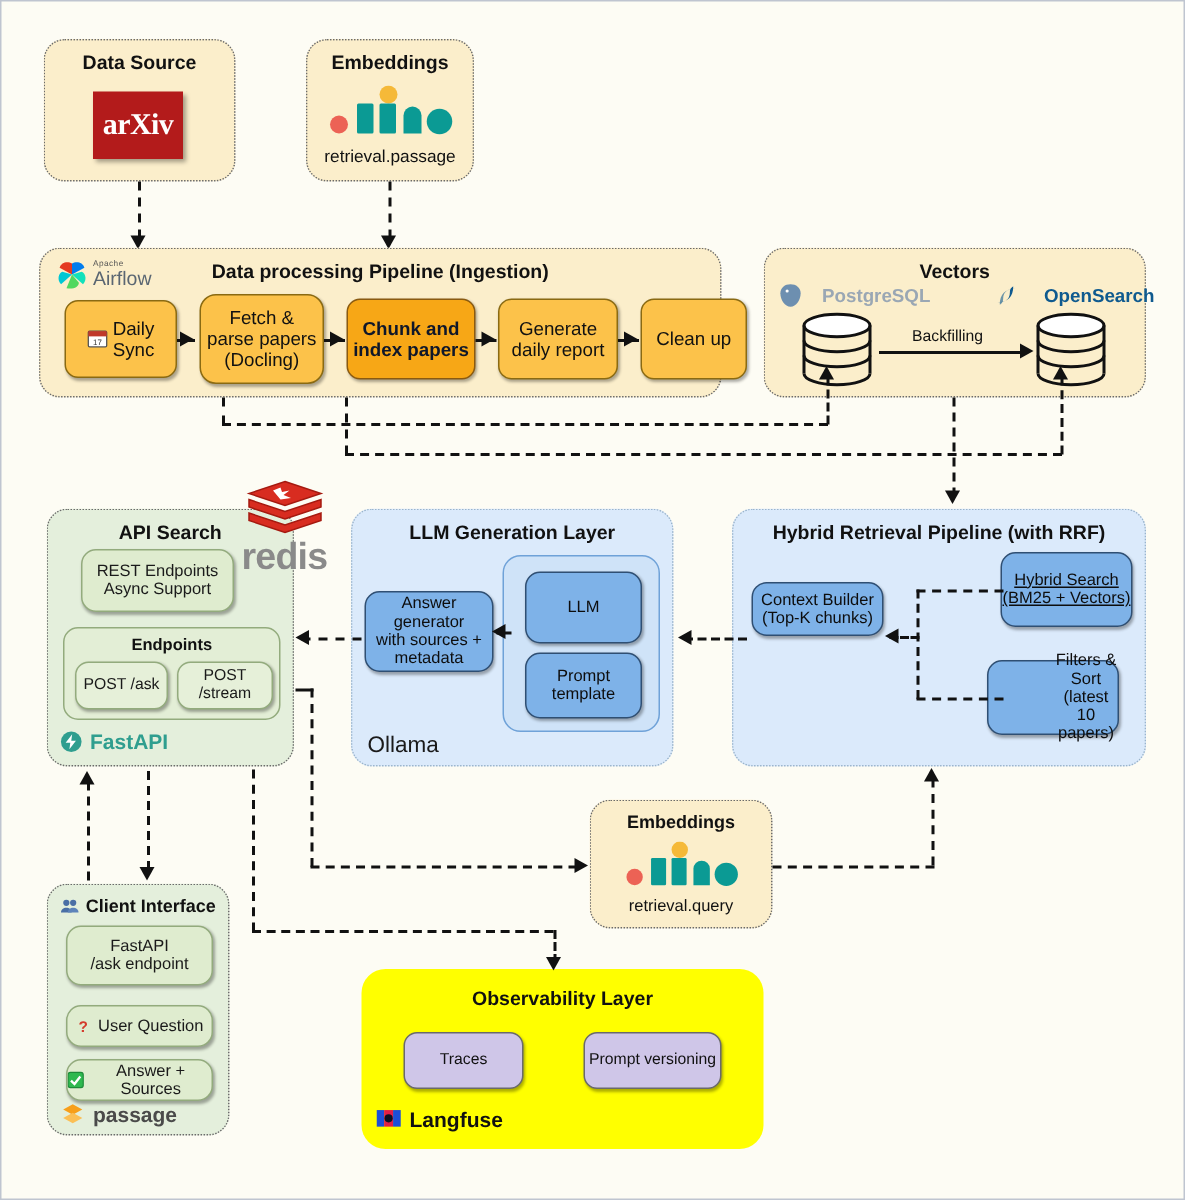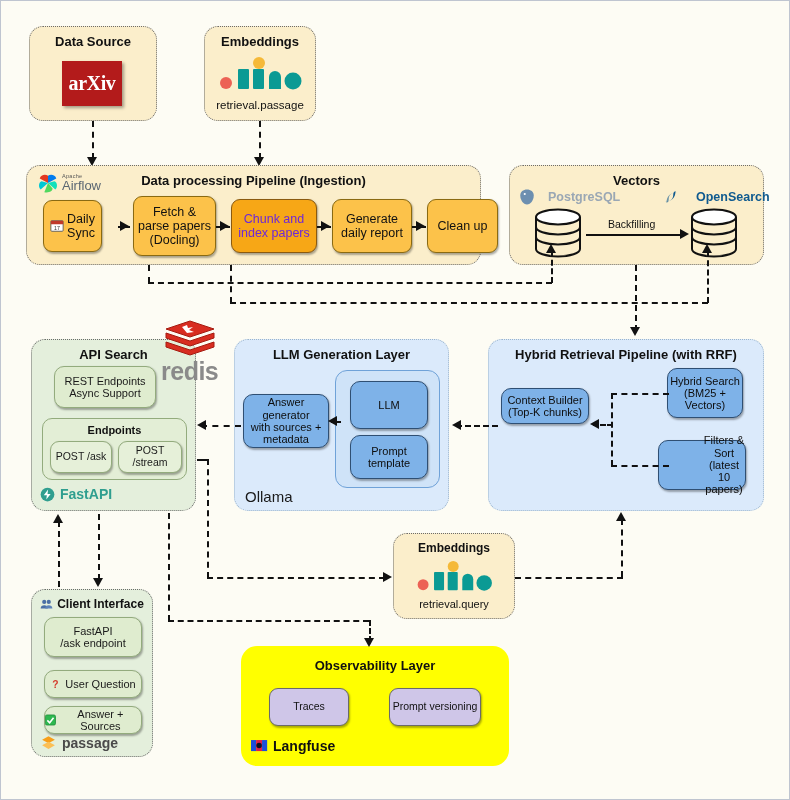--- a/index.html
+++ b/index.html
@@ -30,21 +30,21 @@
 
   
   .node{
     position:absolute;box-sizing:border-box;
     display:flex;align-items:center;justify-content:center;
     text-align:center;line-height:1.12;
     border-radius:9px;
     box-shadow:1px 1.5px 2px rgba(0,0,0,.32);
   }
   .n-orange{background:#fcc24a;border:1.4px solid #8a6a12;font-size:12.5px;color:#111;}
-  .n-orange-dark{background:#f7a716;border:1.4px solid #8a5a10;font-size:12.5px;color:#6d28d9;}
+  .n-orange-dark{background:#f7a716;border:1.4px solid #8a5a10;font-size:12.5px;color:#0f172a;font-weight:bold;}
   .n-green{background:#dfeccf;border:1.3px solid #93ab7d;font-size:11px;color:#1a1a1a;border-radius:10px;}
   .n-green-sub{background:#e6f0d9;border:1.3px solid #93ab7d;font-size:10.5px;color:#1a1a1a;border-radius:9px;}
   .n-blue{background:#7eb2e8;border:1.4px solid #2f4f73;font-size:11px;color:#0d0d0d;border-radius:10px;}
   .n-purple{background:#cfc6e8;border:1.3px solid #6a6a6a;font-size:10.5px;color:#111;border-radius:9px;}
 
   .inner-panel{
     position:absolute;box-sizing:border-box;
     background:#cfe3f8;border:1.3px solid #6fa2d8;border-radius:12px;
   }
   .sub-panel{
@@ -144,35 +144,35 @@
         <path d="M12 12 L4 19 C1 16 2 11 5 10 Z" fill="#00c7d4"></path>
         <path d="M12 12 L20 19 C23 16 22 11 19 10 Z" fill="#11e1bb"></path>
         <path d="M12 12 L8 22 C13 23 17 21 17 18 Z" fill="#51d85f"></path>
       </svg>
       <span class="airflow-txt">
         <span class="a1">Apache</span>
         <span class="a2">Airflow</span>
       </span>
     </div>
 
-    <div class="node n-orange" style="left:16px;top:34px;width:59px;height:52px;">
+    <div class="node n-orange" style="left:16px;top:34px;width:75px;height:52px;">
       <span style="white-space:pre-line;display:flex;align-items:center;gap:3px;">
         <svg class="icon-inline" width="14" height="14" viewBox="0 0 16 16">
           <rect x="1" y="2" width="14" height="12" rx="1" fill="#fff" stroke="#555" stroke-width="1"></rect>
           <rect x="1" y="2" width="14" height="4" fill="#c0392b"></rect>
           <text x="8" y="12.5" font-size="6" text-anchor="middle" fill="#333" font-family="Liberation Sans, sans-serif">17</text>
         </svg>
         <span style="white-space:pre-line;">Daily
 Sync</span>
       </span>
     </div>
     <div class="arw arw-r" style="left:93px;top:55px;"></div>
     <div class="ln solid-h" style="left:91px;top:60px;width:12px;"></div>
 
-    <div class="node n-orange" style="left:106px;top:30px;width:83px;height:60px;">
+    <div class="node n-orange" style="left:106px;top:30px;width:83px;height:60px;border-radius:11px;">
       <span style="white-space:pre-line;">Fetch &amp;
 parse papers
 (Docling)</span>
     </div>
     <div class="arw arw-r" style="left:193px;top:55px;"></div>
     <div class="ln solid-h" style="left:189px;top:60px;width:14px;"></div>
 
     <div class="node n-orange-dark" style="left:204px;top:33px;width:86px;height:54px;">
       <span style="white-space:pre-line;">Chunk and
 index papers</span>
@@ -319,21 +319,21 @@
   </div>
 
   <div class="grp blue" style="left:487px;top:338px;width:276px;height:172px;">
     <div class="grp-title">Hybrid Retrieval Pipeline (with RRF)</div>
 
     <div class="node n-blue" style="left:12px;top:48px;width:88px;height:36px;">
       <span style="white-space:pre-line;">Context Builder
 (Top-K chunks)</span>
     </div>
 
-    <div class="node n-blue" style="left:178px;top:28px;width:76px;height:50px;">
+    <div class="node n-blue" style="left:178px;top:28px;width:88px;height:50px;text-decoration:underline;">
       <span style="white-space:pre-line;">Hybrid Search
 (BM25 + Vectors)</span>
     </div>
 
     <div class="node n-blue" style="left:169px;top:100px;width:88px;height:50px;padding-left:44px;">
       <span style="white-space:pre-line;">Filters &amp; Sort
 (latest 10 papers)</span>
     </div>
 
     <div class="ln dash-h" style="left:122px;top:53px;width:58px;"></div>

